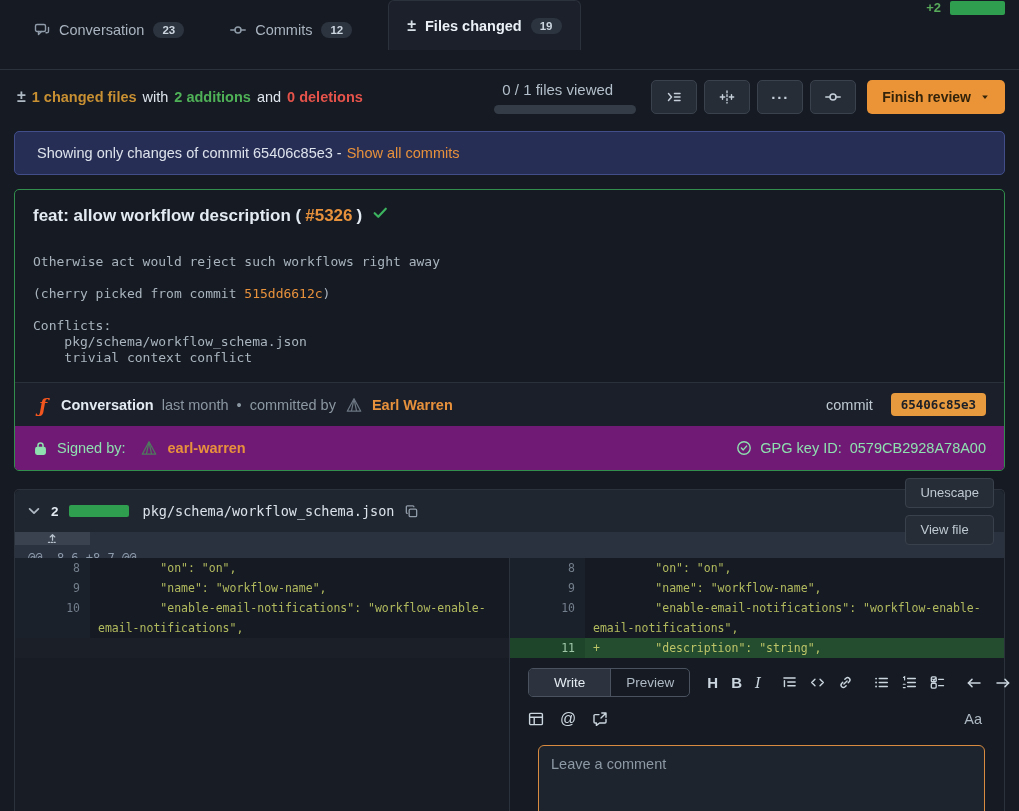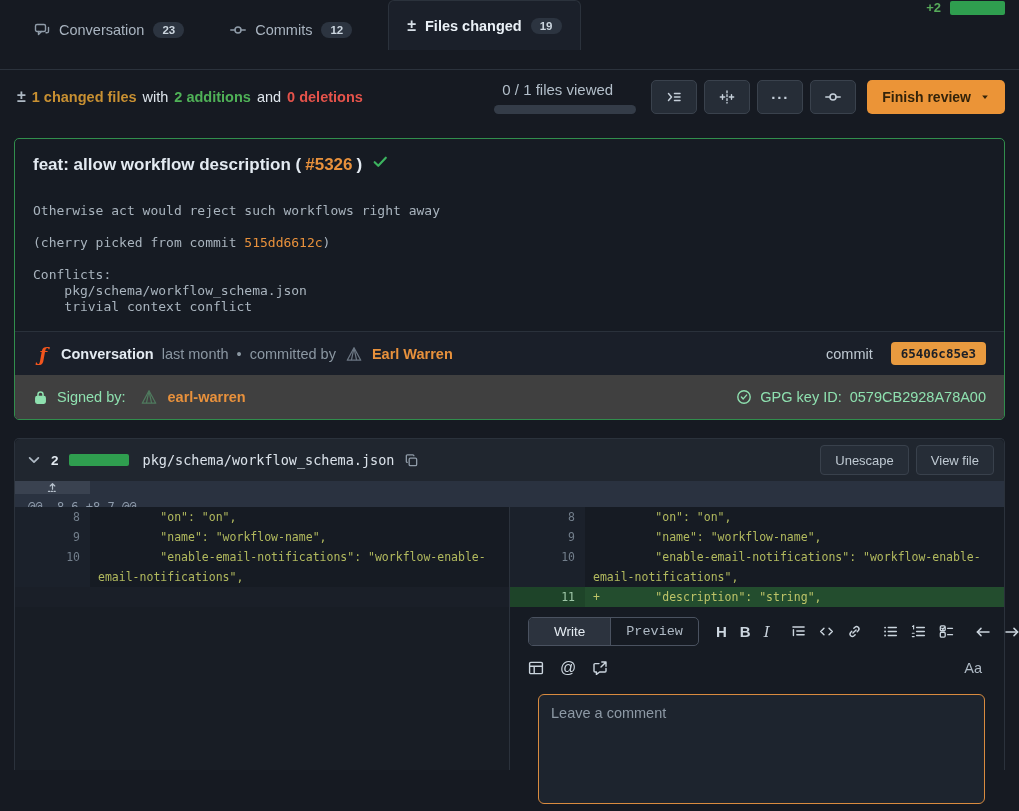--- a/index.html
+++ b/index.html
@@ -49,33 +49,33 @@
   .nav-btn { height:36px; min-width:86px; background:#272e38; border:1px solid #39414c; color:#c3cdd6; font-size:14px; display:flex; align-items:center; justify-content:center; gap:8px; cursor:pointer; }
   .nav-btn.prev { border-radius:5px 0 0 5px; border-right:none; }
   .nav-btn.next { border-radius:0 5px 5px 0; }
   .commit-body { padding:20px 18px 16px; font-family:"DejaVu Sans Mono", monospace; font-size:13px; line-height:16px; color:#a9b4be; white-space:pre-wrap; }
   .commit-meta { display:flex; align-items:center; gap:8px; padding:10px 18px; background:#1a1f29; border-top:1px solid #2a313b; font-size:14.5px; color:#8b97a2; }
   .avatar { width:20px; height:20px; border-radius:3px; display:flex; align-items:center; justify-content:center; flex:none; }
   .avatar-chx { color:#f2551d; font-weight:700; font-style:italic; font-size:19px; font-family:"DejaVu Serif", serif; }
   .author-name { color:#e3eaf1; font-weight:700; cursor:pointer; }
   .committer-name { color:#e8913c; font-weight:700; cursor:pointer; }
   .commit-sha-badge { margin-left:10px; background:#e89a3f; color:#1b1f27; font-family:"DejaVu Sans Mono",monospace; font-size:12.5px; font-weight:700; padding:4px 10px; border-radius:4px; cursor:pointer; }
-  .commit-signed { display:flex; align-items:center; gap:9px; padding:12px 18px; background:#404040; color:#8ee0af; font-size:14.5px; }
+  .commit-signed { display:flex; align-items:center; gap:9px; padding:12px 18px; background:#701a75; color:#8ee0af; font-size:14.5px; }
   .signer-link { color:#e8913c; font-weight:700; cursor:pointer; }
   .gpg-wrap { margin-left:auto; display:flex; align-items:center; gap:8px; }
 
   
   .diff-box { margin:18px 14px 0; border:1px solid #2b323c; border-bottom:none; border-radius:5px 5px 0 0; background:#161b23; }
   .diff-header { display:flex; align-items:center; gap:10px; height:42px; padding:0 10px 0 12px; background:#20262f; border-radius:5px 5px 0 0; }
   .fold-btn { color:#aeb9c4; cursor:pointer; display:flex; }
   .file-stat { font-weight:700; font-size:13.5px; color:#e3eaf1; }
   .file-stat-bar { width:60px; height:12px; border-radius:2px; background:#2f9e4f; }
   .file-name { font-family:"DejaVu Sans Mono",monospace; font-size:13.5px; color:#dbe2ea; cursor:pointer; margin-left:4px; }
   .copy-btn { color:#8f9ba8; cursor:pointer; display:flex; }
-  .file-actions { margin-left:auto; display:flex; gap:7px; }
+  .file-actions { margin-left:auto; display:flex; gap:7px;flex-direction:column; }
   .file-btn { height:30px; padding:0 14px; background:#262d37; border:1px solid #39414c; border-radius:4px; color:#bfc9d2; font-size:13px; display:flex; align-items:center; cursor:pointer; font-family:"Liberation Sans",sans-serif; }
 
   .hunk-row { display:flex; height:26px; background:#2a3240; font-family:"DejaVu Sans Mono",monospace; font-size:12px; color:#8e9bab;flex-direction:column; }
   .hunk-gutter { width:75px; background:#3a4250; display:flex; align-items:center; justify-content:center; color:#b9c3ce; cursor:pointer; flex:none; }
   .hunk-text { line-height:26px; padding-left:13px; }
 
   .diff-row { display:flex; }
   .lnum { width:75px; padding:0 10px 0 0; text-align:right; color:#727e8b; background:#1b212b; font-family:"DejaVu Sans Mono",monospace; font-size:11.5px; line-height:20px; flex:none; cursor:pointer; }
   .code { width:419px; padding:0 4px 0 8px; font-family:"DejaVu Sans Mono",monospace; font-size:11.5px; line-height:20px; color:#b2ba5e; white-space:pre-wrap; word-break:break-all; flex:none; background:#161b23; }
   .lnum.rside { width:76px; border-left:1px solid #2b323c; }
@@ -83,21 +83,21 @@
   .added-code { background:#234d2e; color:#bdc468; }
   .empty-cell { background:#1a1f28; }
 
   
   .editor-row { display:flex; height:163px; }
   .editor-left-spacer { width:494px; background:#181d25; flex:none; }
   .editor-panel { width:495px; flex:none; border-left:1px solid #2b323c; background:#161b23; padding:10px 20px 0 18px; }
   .editor-tabs-row { display:flex; align-items:center; }
   .seg { display:flex; border:1px solid #4a5260; border-radius:5px; overflow:hidden; font-size:13.5px; flex:none; }
   .seg-write { padding:6px 25px; background:#2c333e; color:#e6edf3; cursor:pointer; }
-  .seg-preview { padding:6px 15px; color:#aeb9c4; border-left:1px solid #4a5260; cursor:pointer;font-family:Liberation Mono, monospace; }
+  .seg-preview { padding:6px 15px; color:#aeb9c4; border-left:1px solid #4a5260; cursor:pointer; }
   .fmt-icons { display:flex; align-items:center; gap:13px; margin-left:17px; color:#cbd5de; }
   .fmt-icons .grp-gap { margin-left:8px; }
   .glyph-h { font-weight:700; font-size:15px; cursor:pointer; }
   .glyph-b { font-weight:800; font-size:15px; cursor:pointer; }
   .glyph-i { font-style:italic; font-family:"DejaVu Serif",serif; font-size:15px; cursor:pointer; }
   .fmt-ic { cursor:pointer; display:flex; }
   .editor-row2 { display:flex; align-items:center; gap:16px; margin-top:13px; color:#cbd5de; }
   .mention-glyph { font-size:16px; cursor:pointer; }
   .font-toggle { margin-left:auto; color:#aeb9c4; font-size:14.5px; cursor:pointer; padding-right:2px; }
   .comment-input { display:block; margin:17px 0 0 10px; width:447px; height:110px; background:#1d242e; border:1px solid #d98b3f; border-radius:6px; padding:10px 12px; color:#c6d0da; font-size:14.5px; font-family:"Liberation Sans",sans-serif; resize:none; outline:none; }
@@ -174,20 +174,24 @@
       </div>
       <button class="finish-btn">
         <span>Finish review</span>
         <svg class="ic" width="10" height="10" viewBox="0 0 16 16" fill="currentColor">
             <path d="M3.5 5.5h9L8 11z"></path>
           </svg>
       </button>
     </div>
   </div>
 
+  <div class="banner">
+    <span>Showing only changes of commit 65406c85e3 -</span>
+    <a class="orange-link">Show all commits</a>
+  </div>
 
   <div class="commit-box">
     <div class="commit-header">
       <div class="commit-title">
         <span>feat: allow workflow description (</span>
           <span class="pr-number">#5326</span>
           <span>)</span>
         <svg class="ic" width="17" height="17" viewBox="0 0 16 16" fill="none" stroke="#3cb45f" stroke-width="2" stroke-linecap="round" stroke-linejoin="round" style="margin-left:6px;">
             <path d="M2.5 8.6l3.4 3.4 7.1-7.6"></path>
           </svg>

